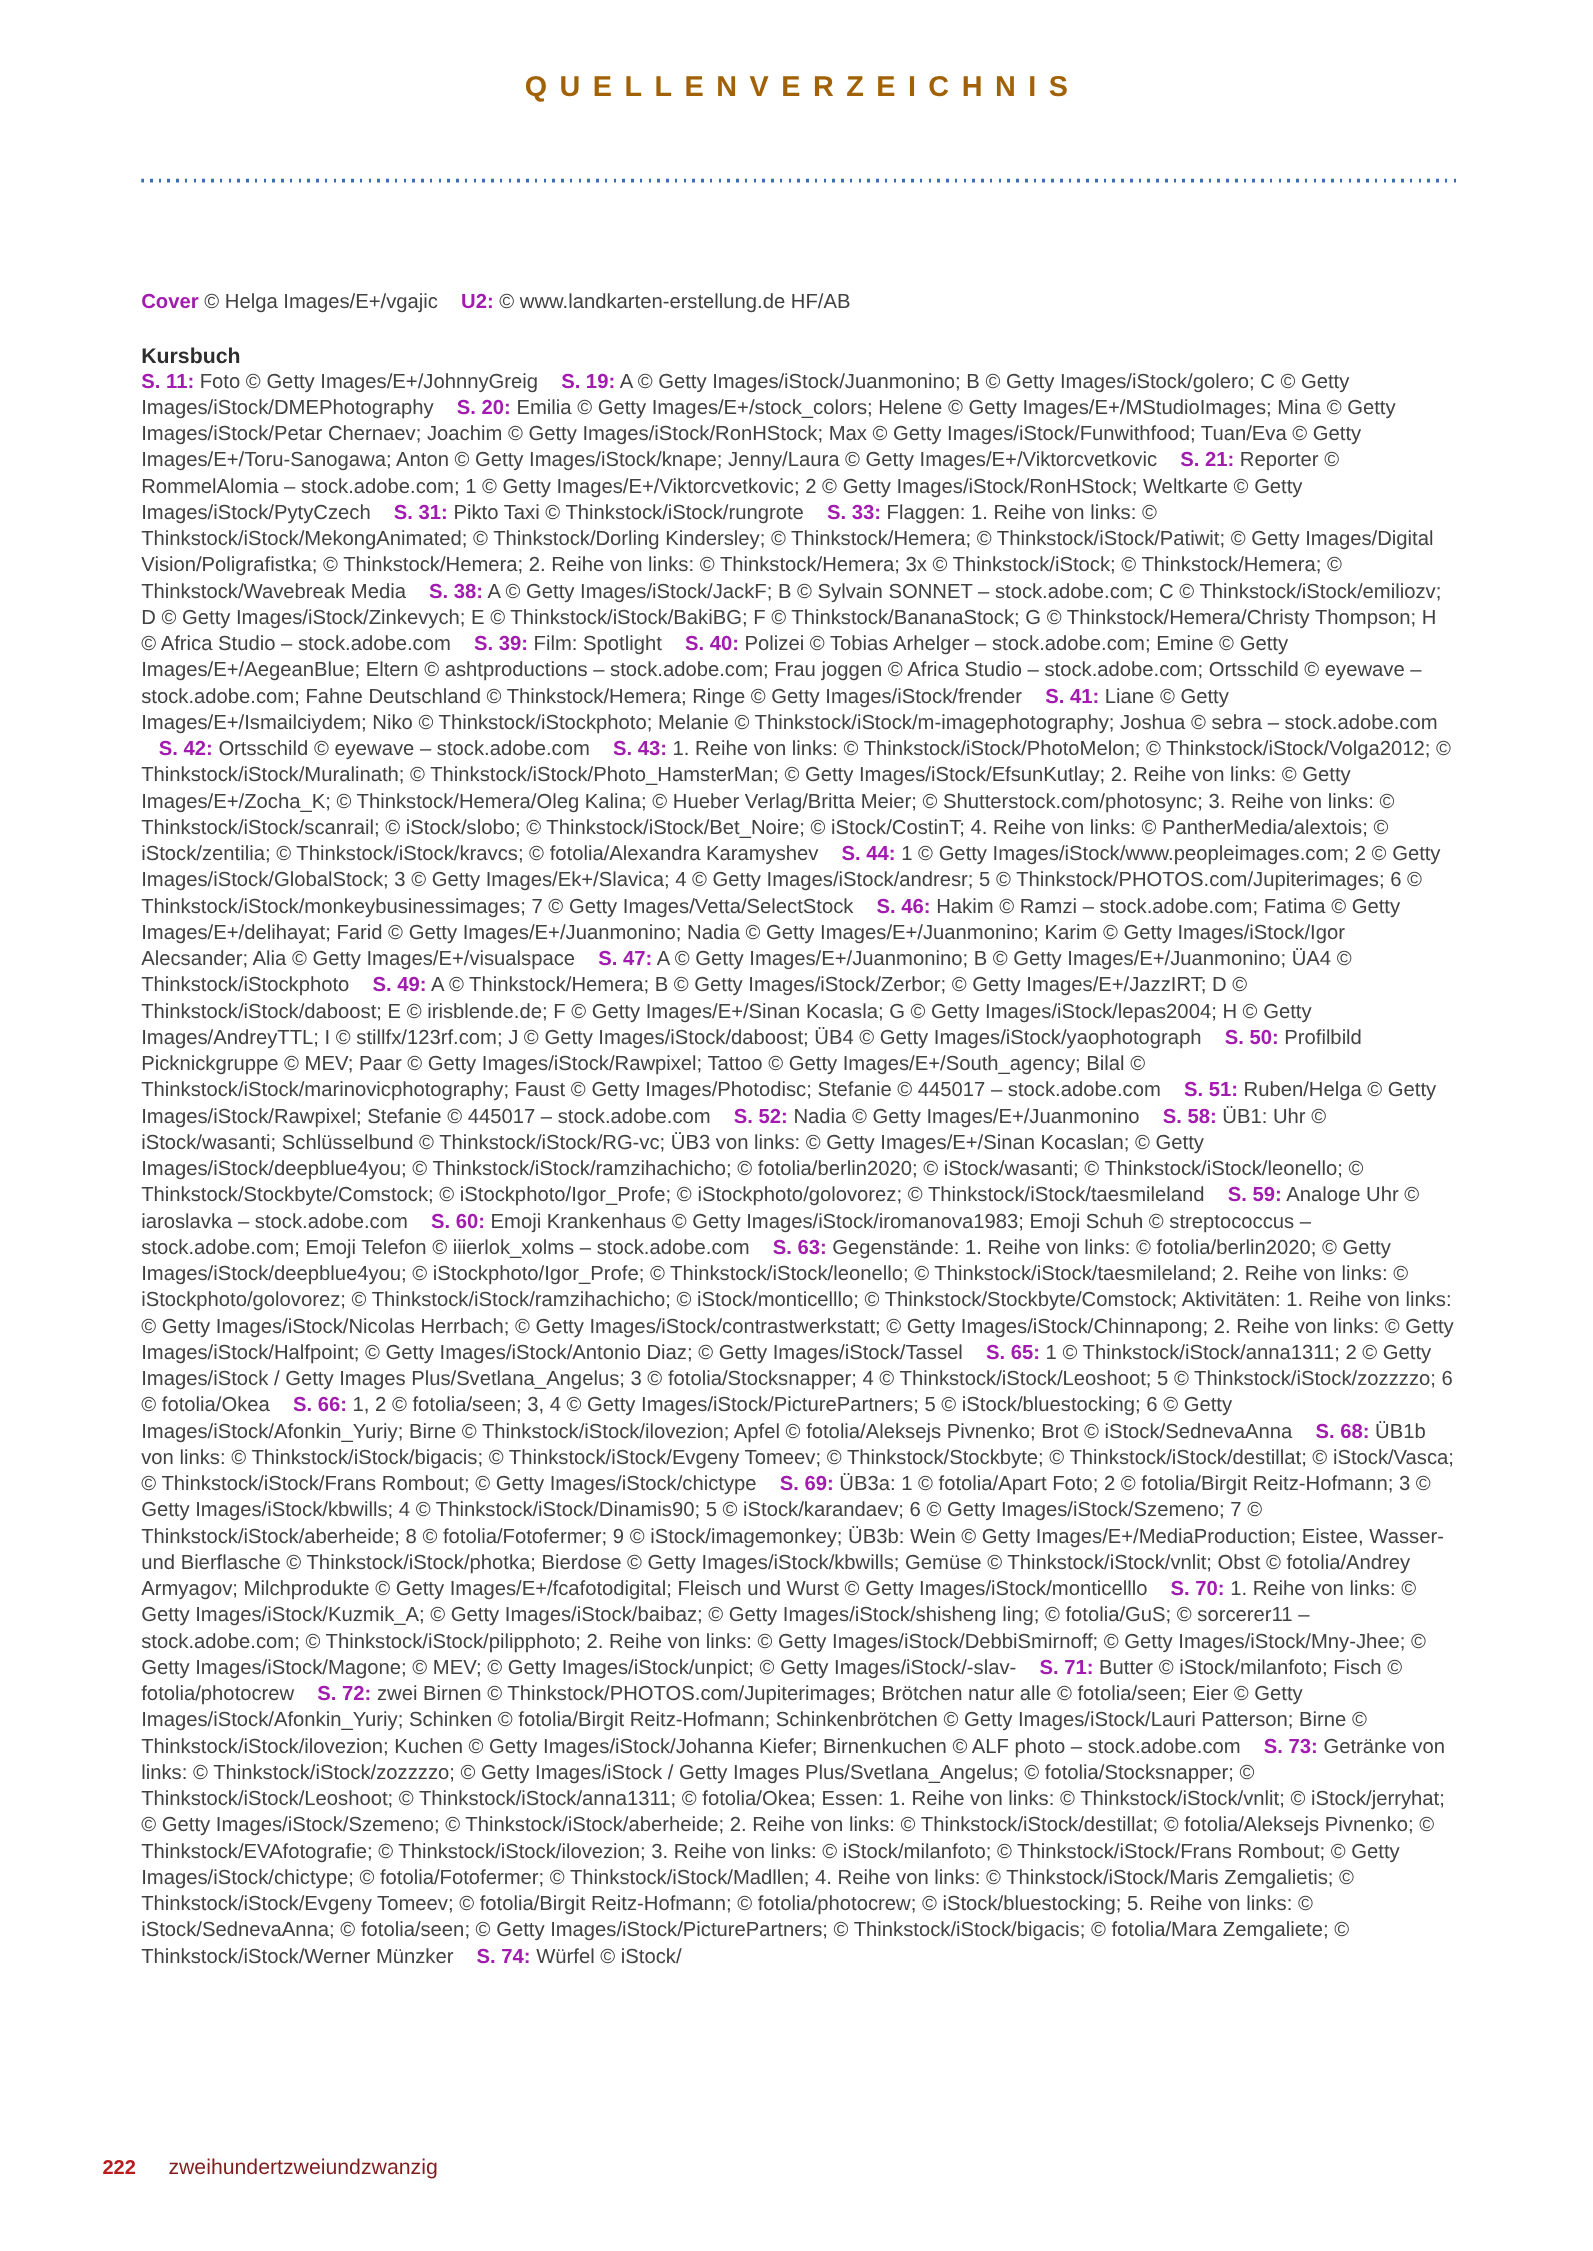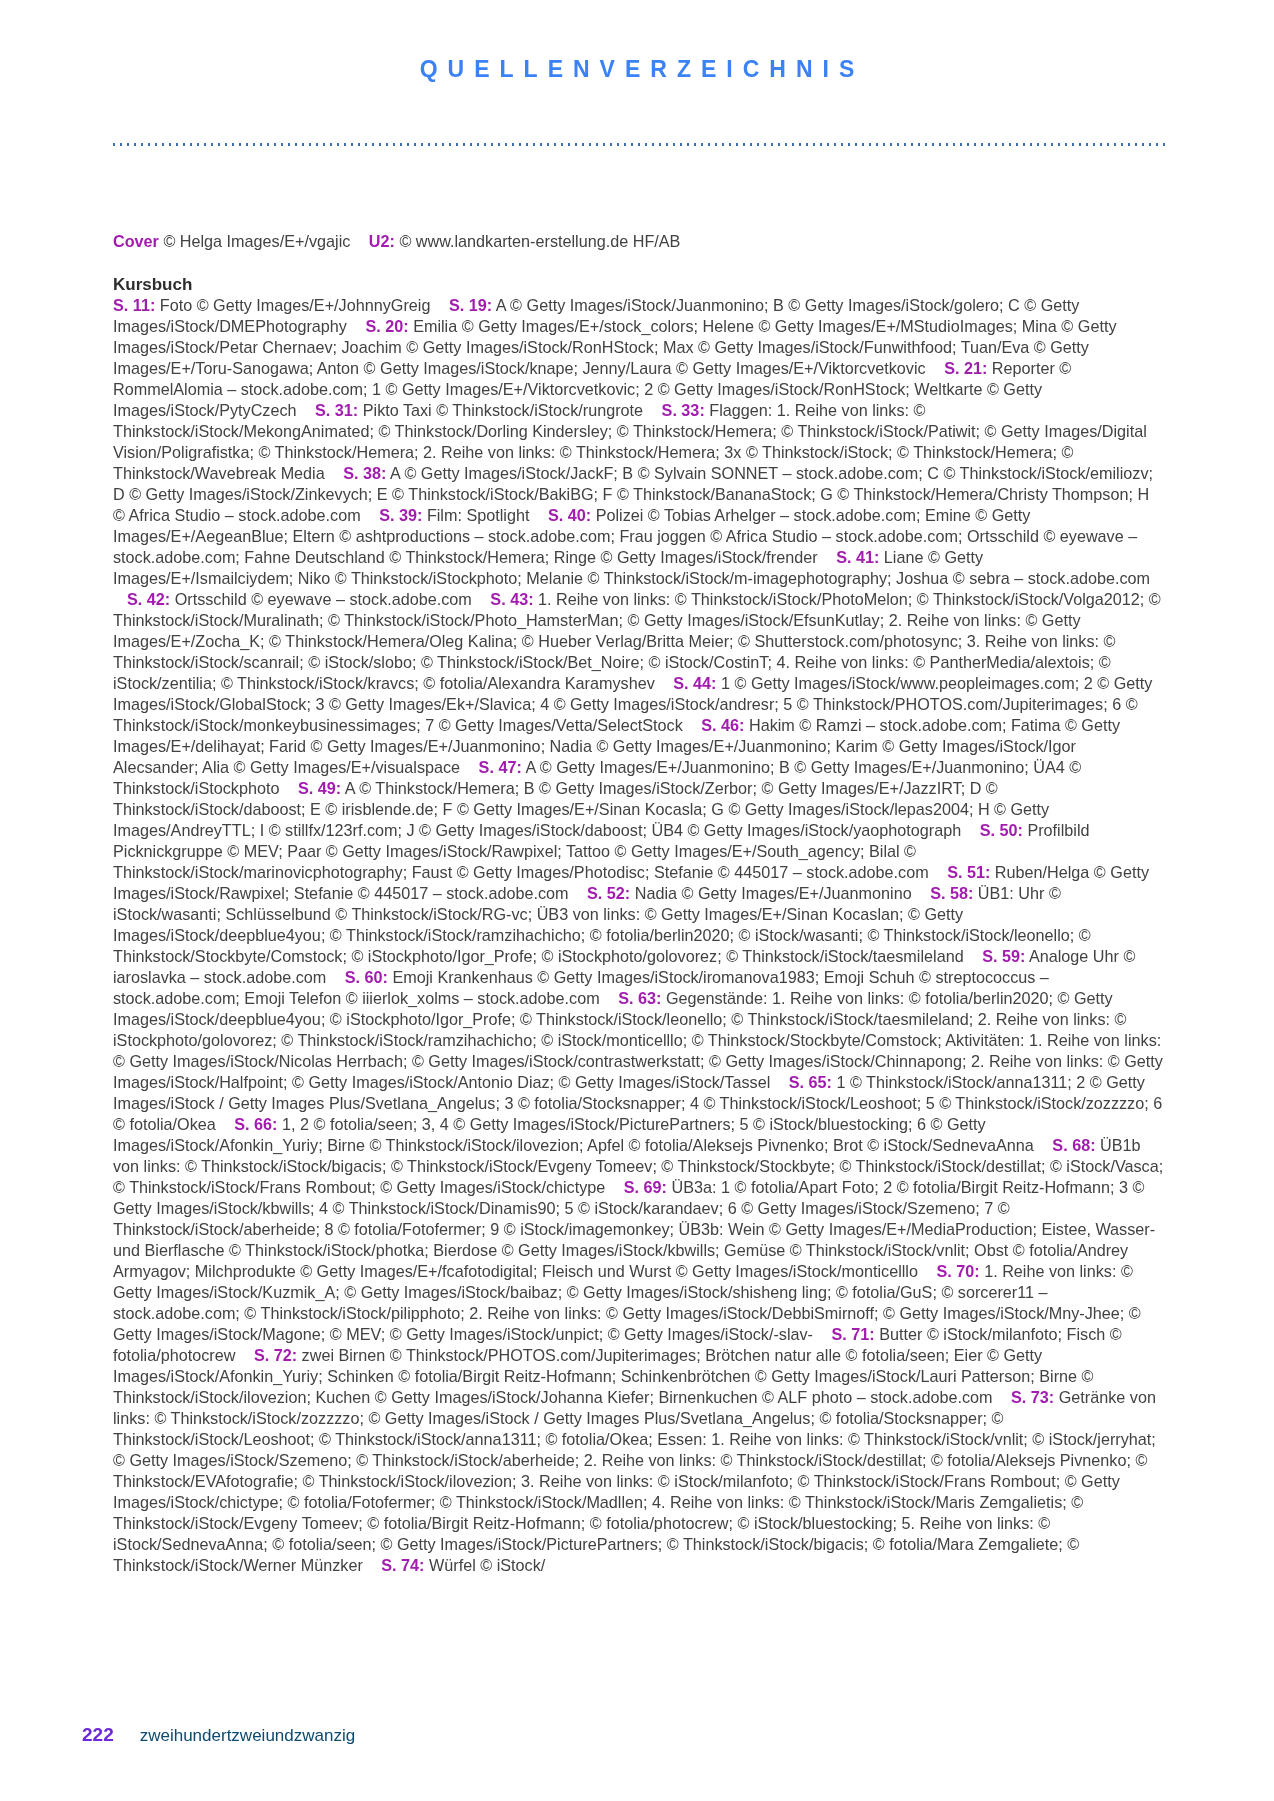--- a/index.html
+++ b/index.html
@@ -3,39 +3,39 @@
 <meta charset="utf-8">
 <style>
   html,body{margin:0;padding:0;}
   body{
     width:1274px;height:1801px;background:#ffffff;position:relative;
     font-family:"Liberation Sans", sans-serif;color:#424242;
     -webkit-font-smoothing:antialiased;
   }
   .title{
     position:absolute;top:56px;left:0;width:100%;text-align:center;
-    font-size:23px;font-weight:700;letter-spacing:10px;color:#3b82f6;margin:0;
+    font-size:23px;font-weight:700;letter-spacing:10px;color:#a16207;margin:0;
     text-indent:10px;
   }
   .dotted{
     position:absolute;top:143px;left:113px;width:1052px;height:3px;
     background:repeating-linear-gradient(to right,#3c6eb4 0 2px,transparent 2px 7px);
   }
   .content{
     position:absolute;top:231px;left:113px;width:1052px;
     font-size:16.2px;line-height:21px;text-align:left;
   }
   .coverline{margin:0;}
   .secheading{margin:22px 0 0 0;font-weight:700;color:#2e2e2e;font-size:17px;}
   .credits{margin:0;}
   b.lbl{color:#a21caf;font-weight:700;}
   .gap{padding-left:14px;}
   .footer{position:absolute;top:1724px;left:82px;white-space:nowrap;}
-  .pnum{font-weight:700;font-size:19px;color:#6d28d9;}
-  .pword{font-size:17px;color:#0c4a6e;margin-left:26px;}
+  .pnum{font-weight:700;font-size:16px;color:#b91c1c;}
+  .pword{font-size:17px;color:#7f1d1d;margin-left:26px;}
 </style>
 </head>
 <body>
 
 <h1 class="title">QUELLENVERZEICHNIS</h1>
 
 <div class="dotted"></div>
 
 <div class="content">
   <p class="coverline" id="cover-line"><span><b class="lbl">Cover</b><span> © Helga Images/E+/vgajic</span></span> <span><b class="lbl gap">U2:</b><span> © www.landkarten-erstellung.de HF/AB</span></span> </p>

